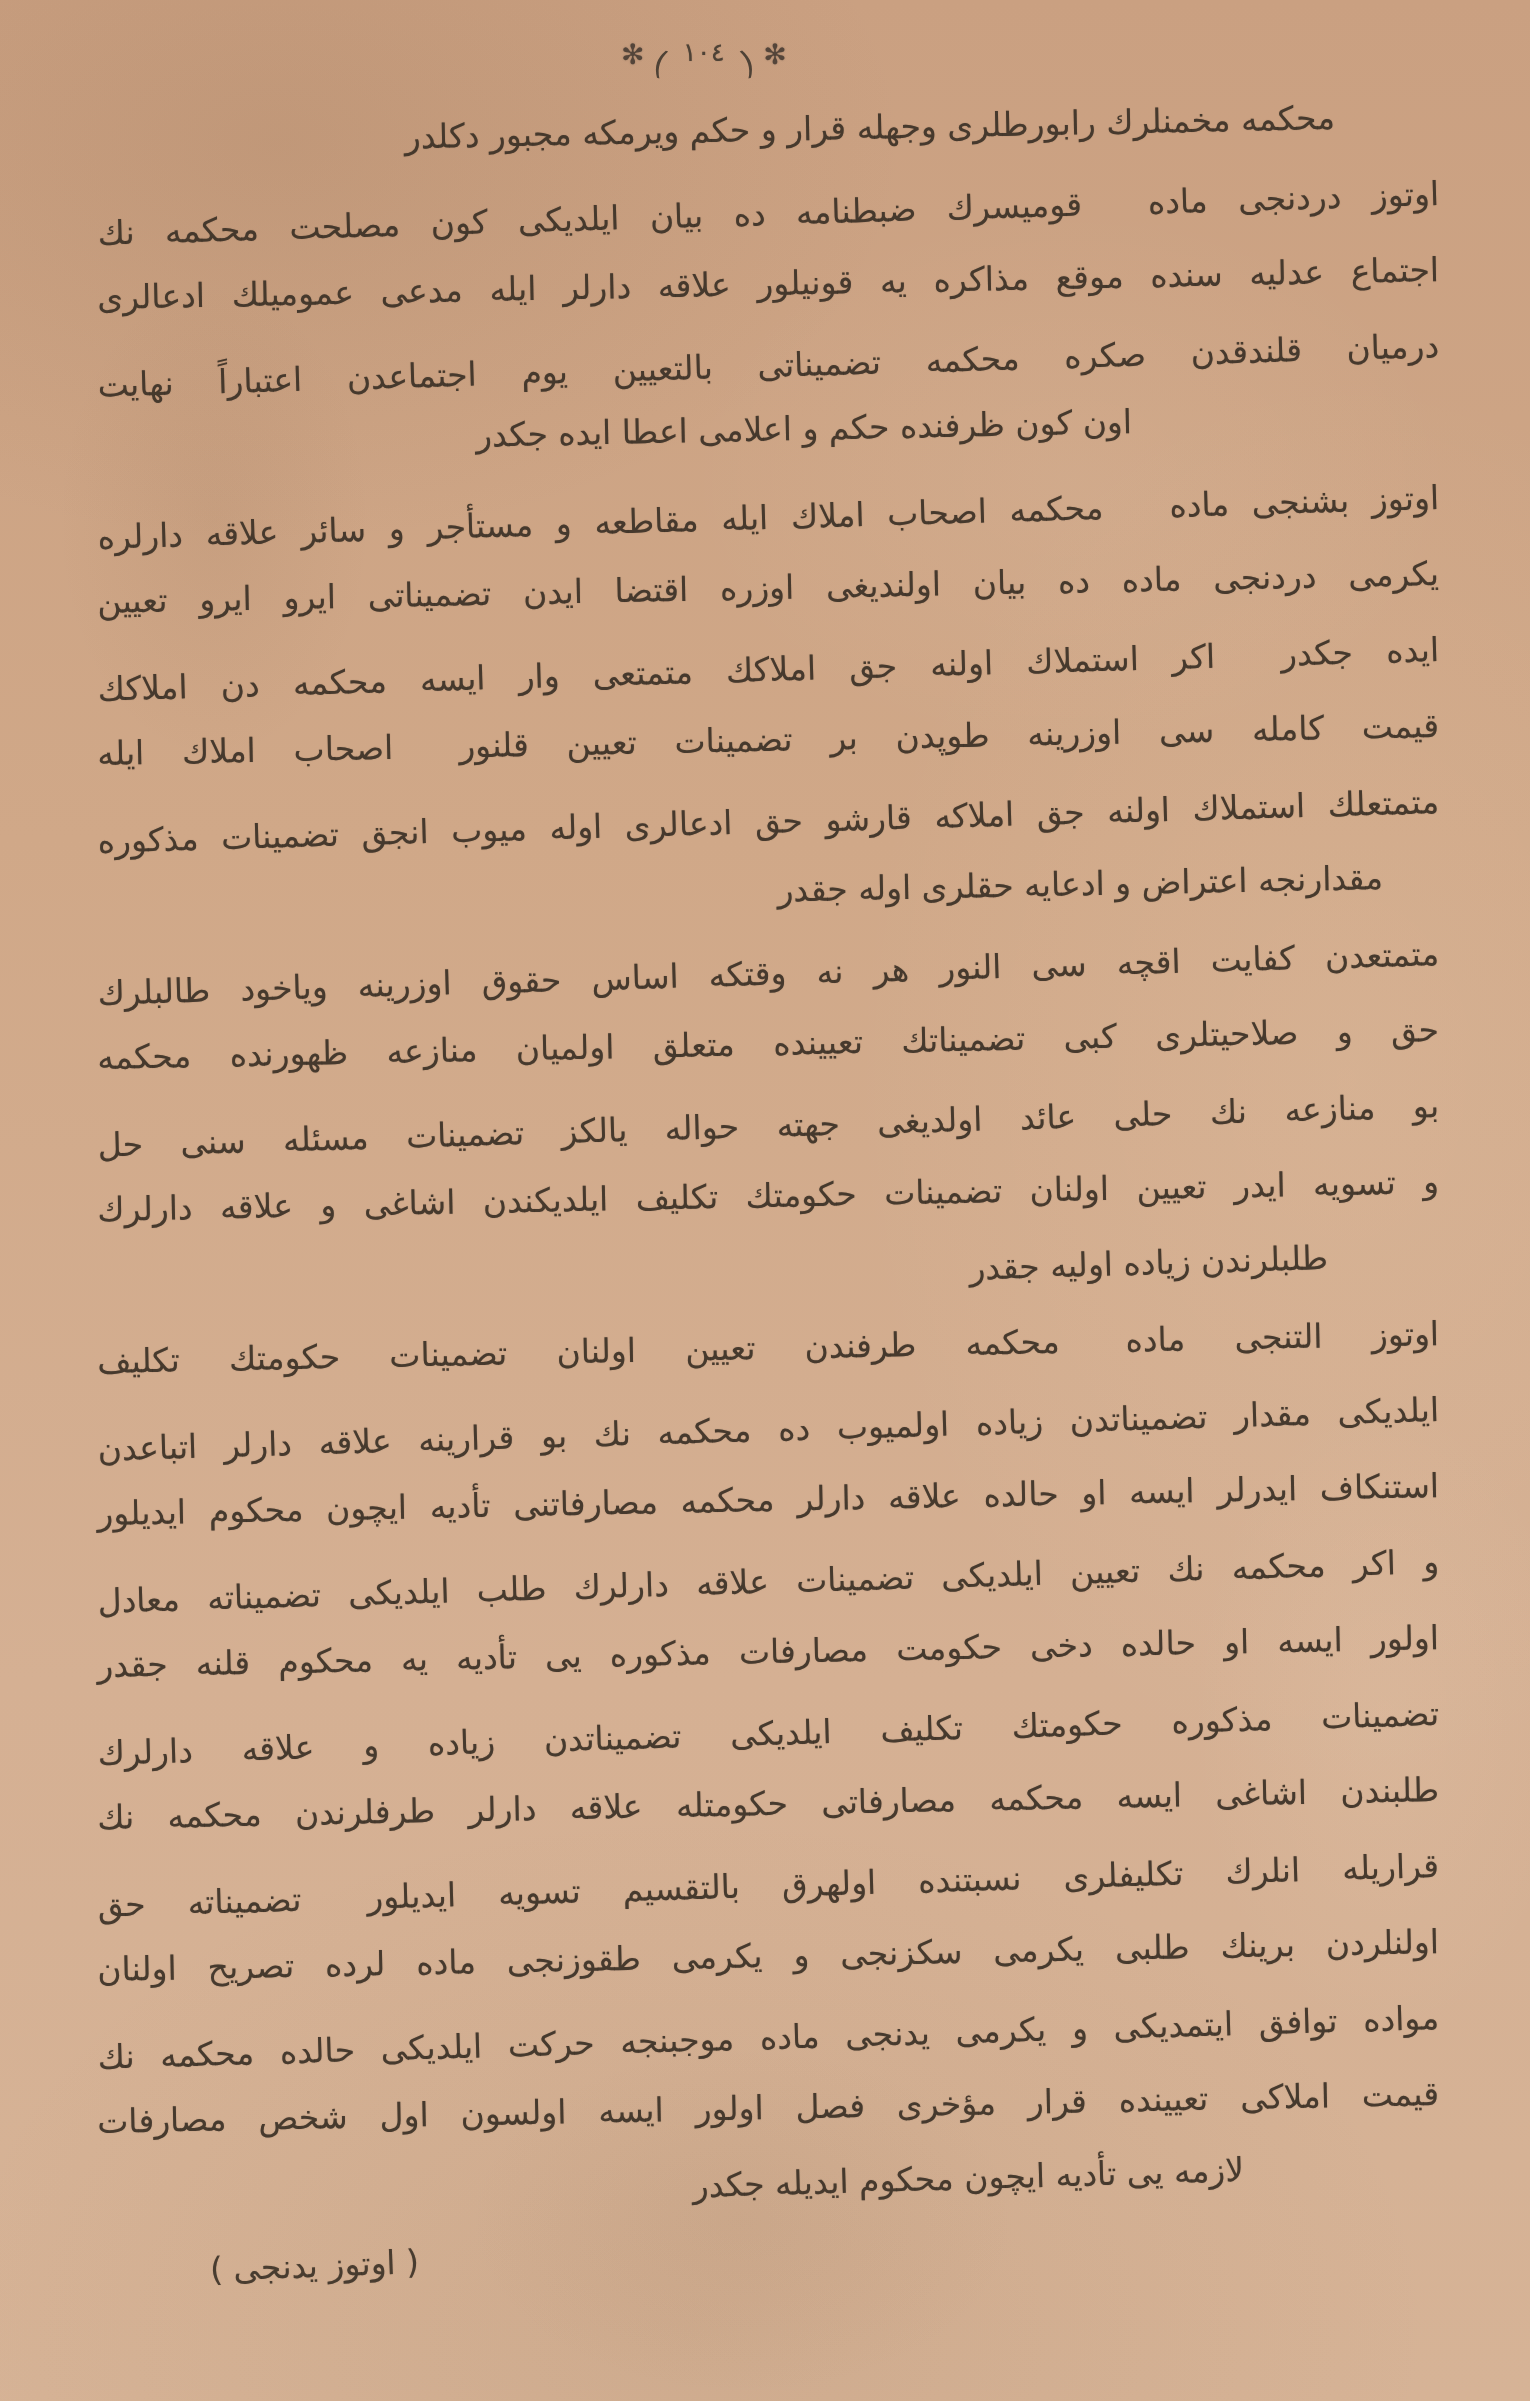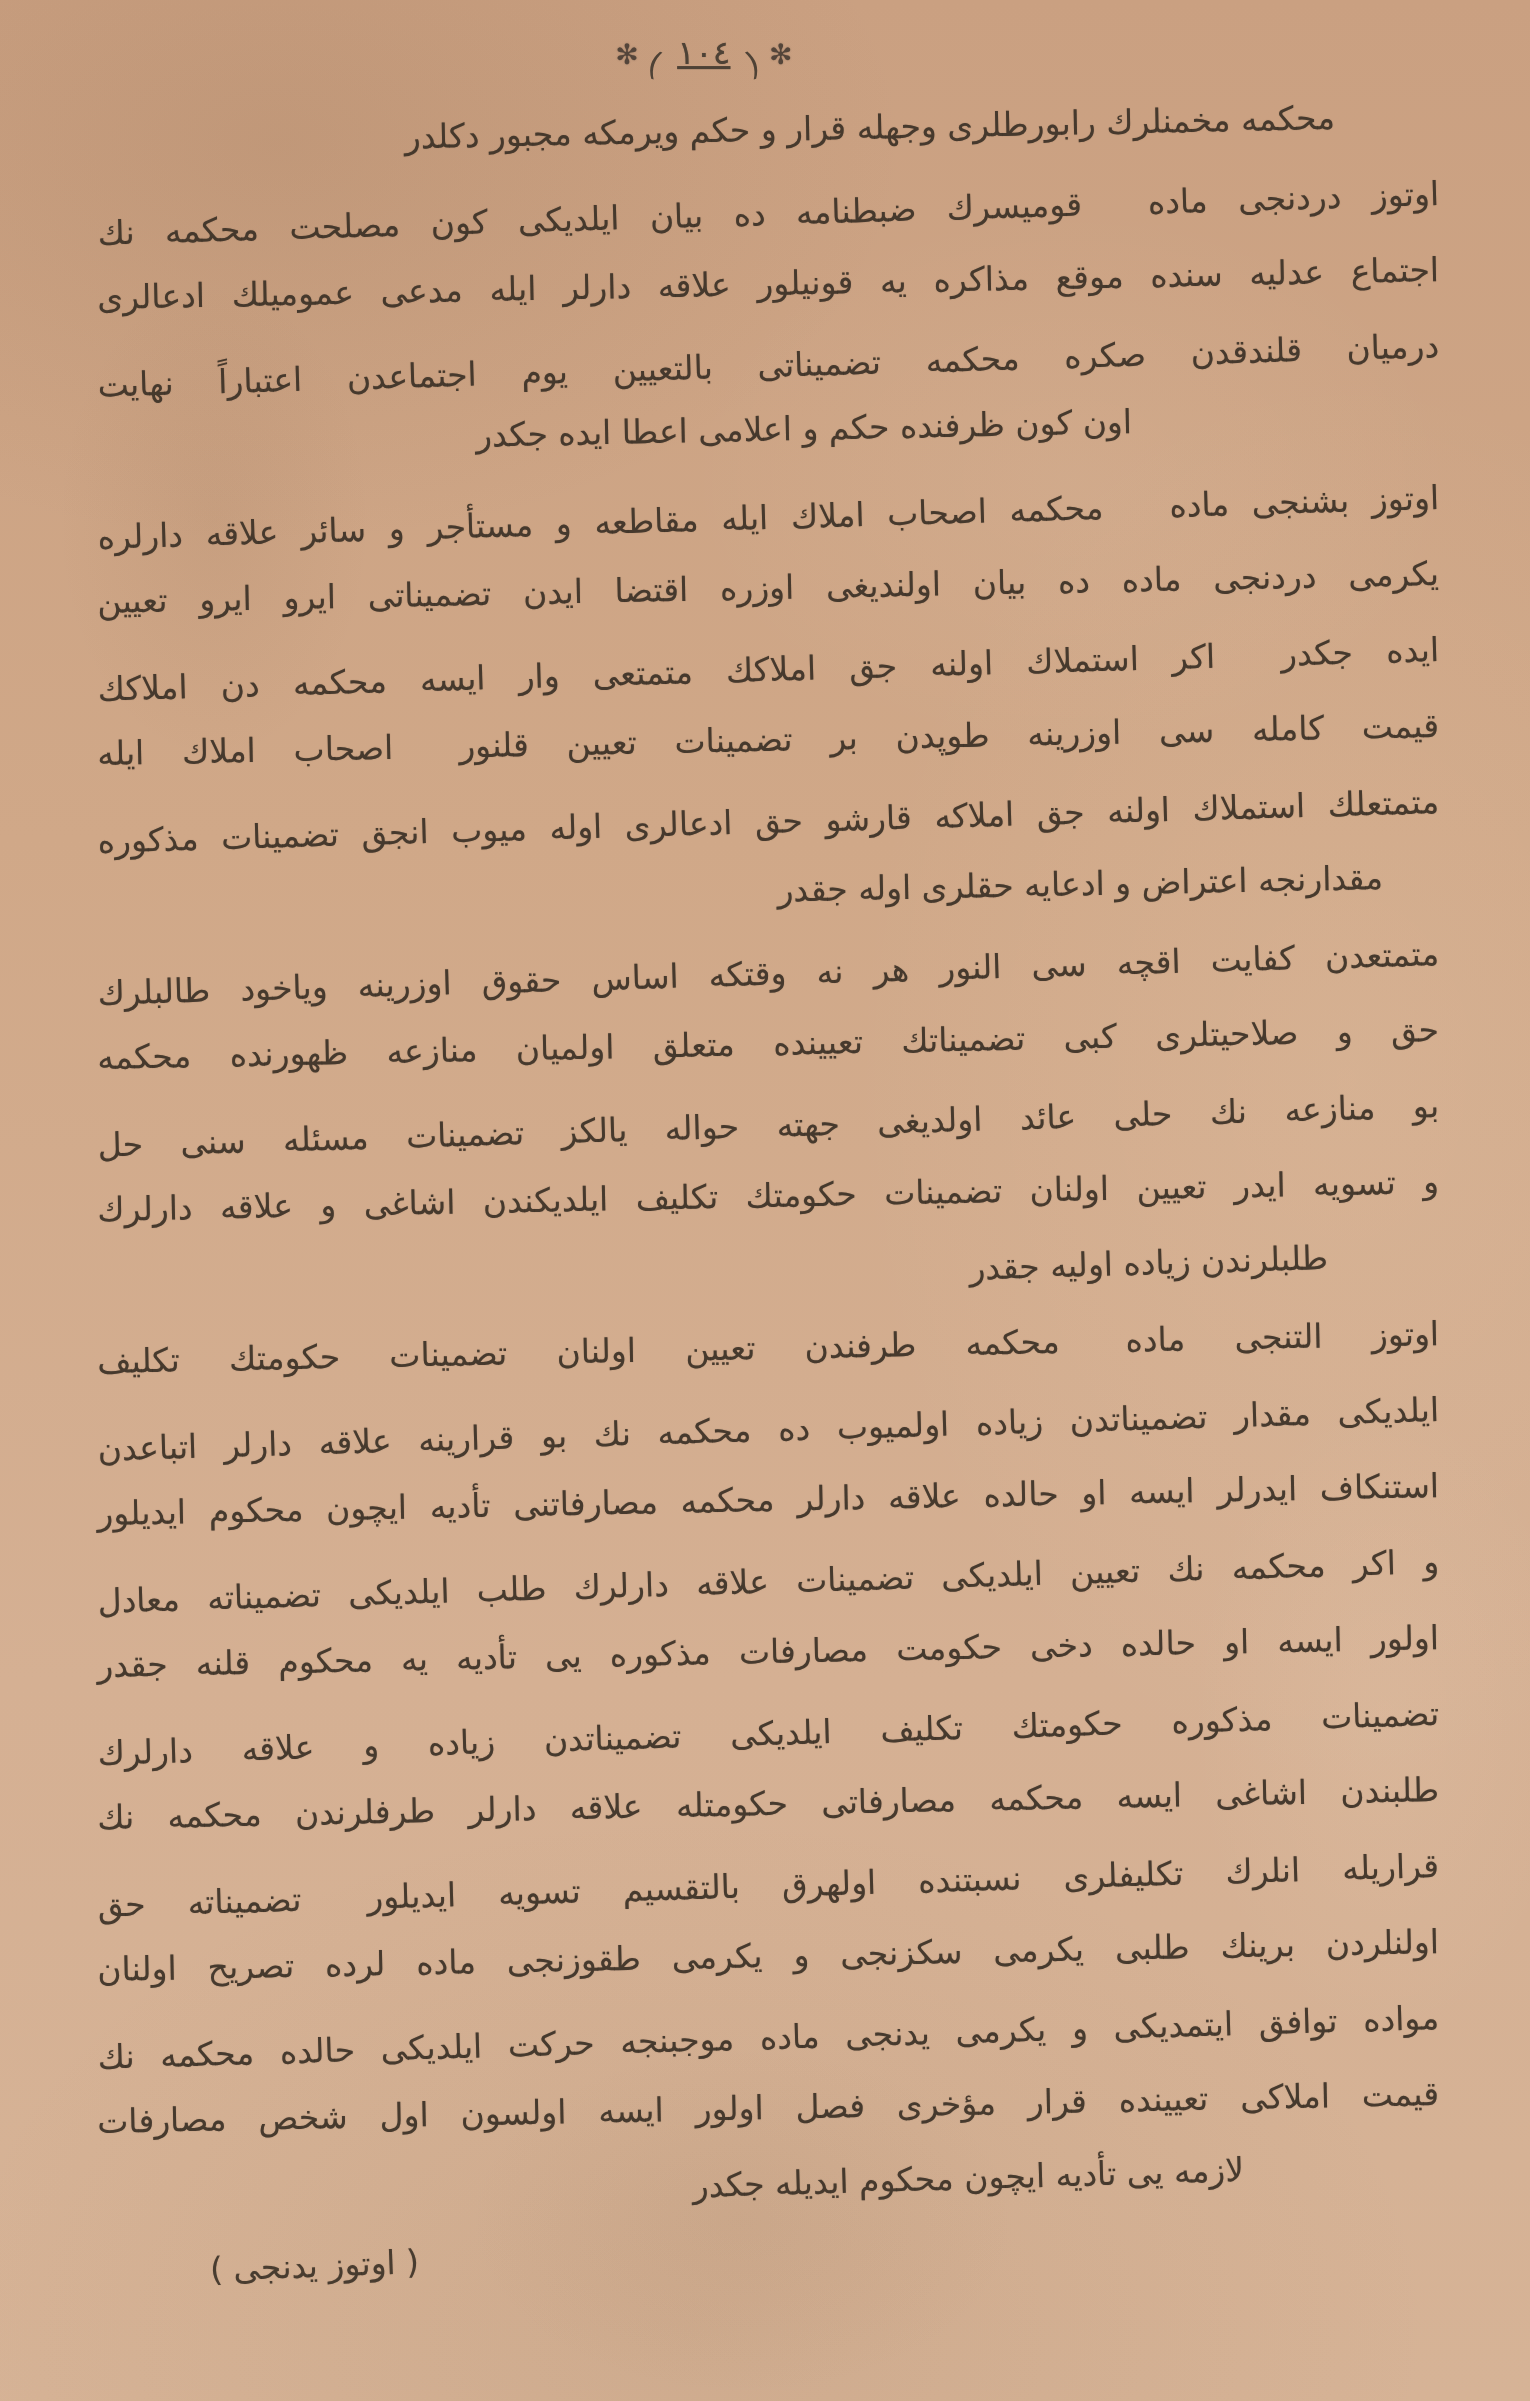--- a/index.html
+++ b/index.html
@@ -48,25 +48,24 @@
     text-shadow: 0 0 1.9px rgba(84,69,58,0.45);
   }
   .ornate-paren {
     font-size: 32px;
     color: #4e4236;
     transform: translateY(7.4px);
   }
   .ornate-paren.open  { transform: rotate(-18deg) translateY(9.3px); }
   .ornate-paren.close { transform: rotate(18deg)  translateY(9.3px); }
   .page-digits {
-    font-size: 33px;
+    font-size: 26px;
     letter-spacing: 5.6px;
     transform: translateY(-1.9px);
     text-shadow: 0 0 0.9px rgba(70,58,46,0.6);
-    text-decoration: underline;
   }
 
   .text-block {
     position: absolute;
     top: 80px;
     right: 91px;
     left: 97px;
     direction: rtl;
   }
   .line {

